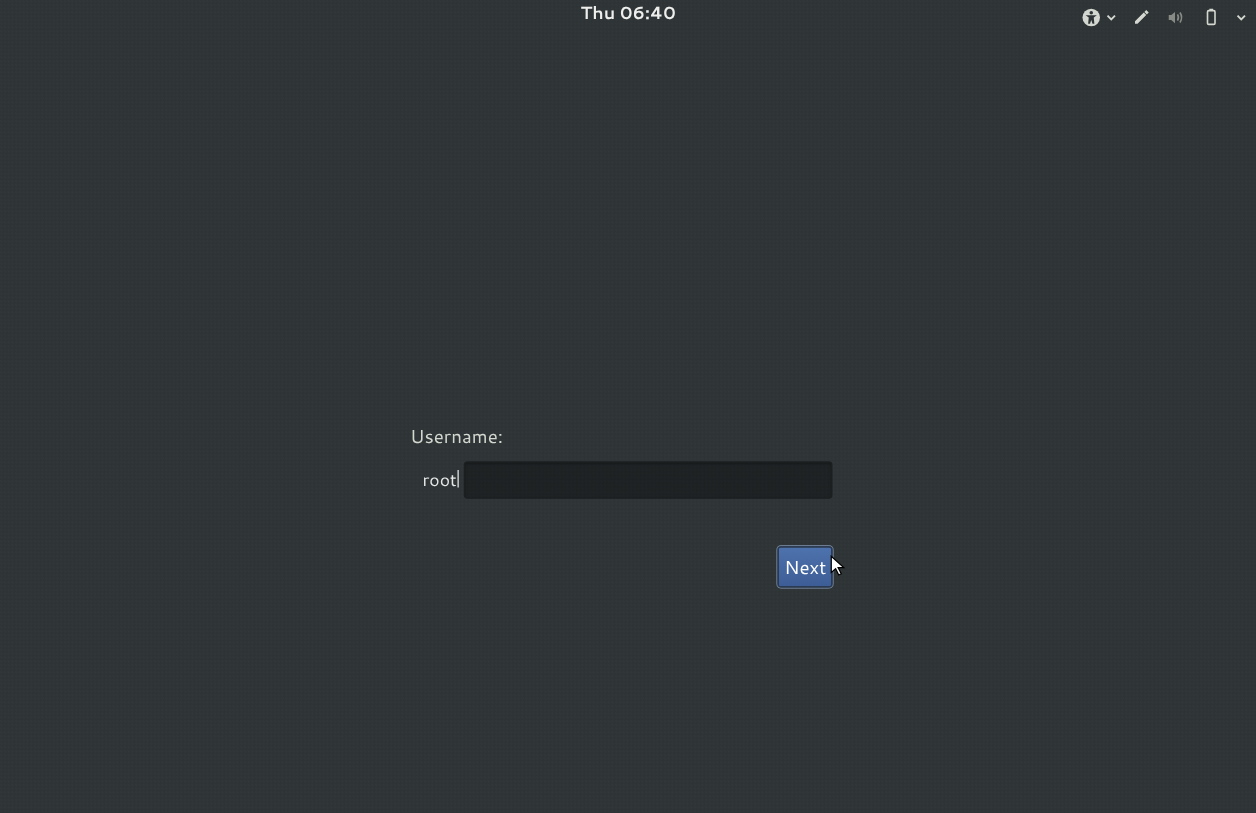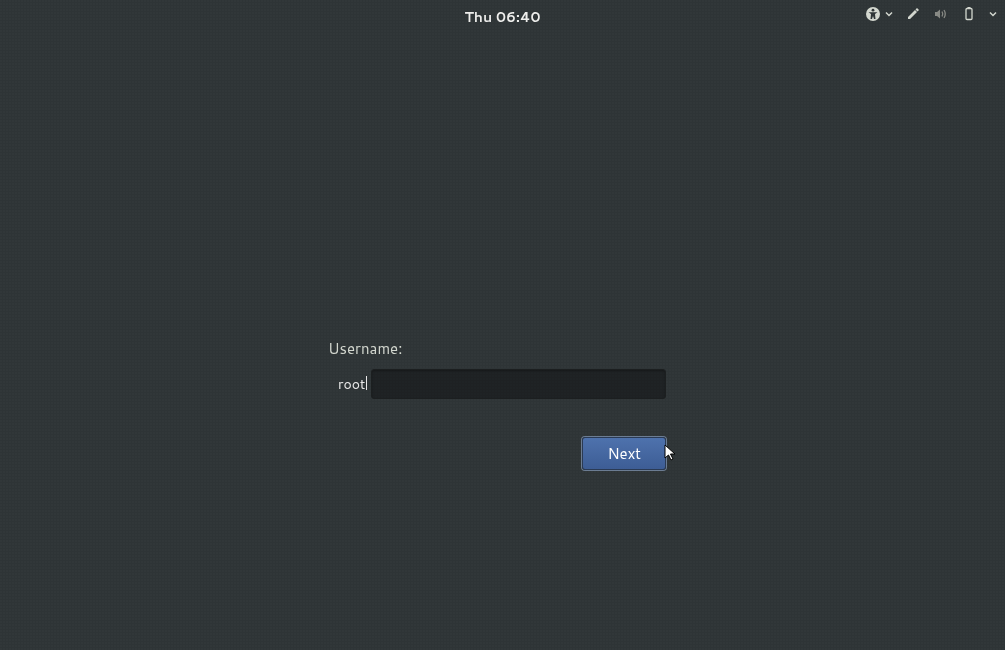--- a/index.html
+++ b/index.html
@@ -19,21 +19,21 @@
       overflow: hidden;
       position: relative;
     }
     .topbar {
       position: absolute;
       top: 0;
       left: 0;
       right: 0;
       height: 27px;
       display: flex;
-      align-items: flex-end;
+      align-items: flex-start;
       justify-content: center;
     }
     .clock {
       font-size: 14px;
       font-weight: 600;
       color: #eeeeec;
     }
     .tray {
       position: absolute;
       right: 8px;
@@ -74,21 +74,21 @@
       display: flex;
       justify-content: flex-end;
       margin-top: 38px;
     }
     .next-button {
       background: #4a6da7;
       background: linear-gradient(to bottom, #4e72ad, #3d5d95);
       border: 1px solid #2a3a55;
       color: #ffffff;
       font-size: 15px;
-      padding: 5px 24px;
+      padding: 5px 4px;
       border-radius: 3px;
       cursor: pointer;
       font-family: inherit;
       box-shadow: 0 0 0 1px rgba(168,195,238,0.5);
     }
     .cursor {
       position: absolute;
       left: 664px;
       top: 444px;
       pointer-events: none;

